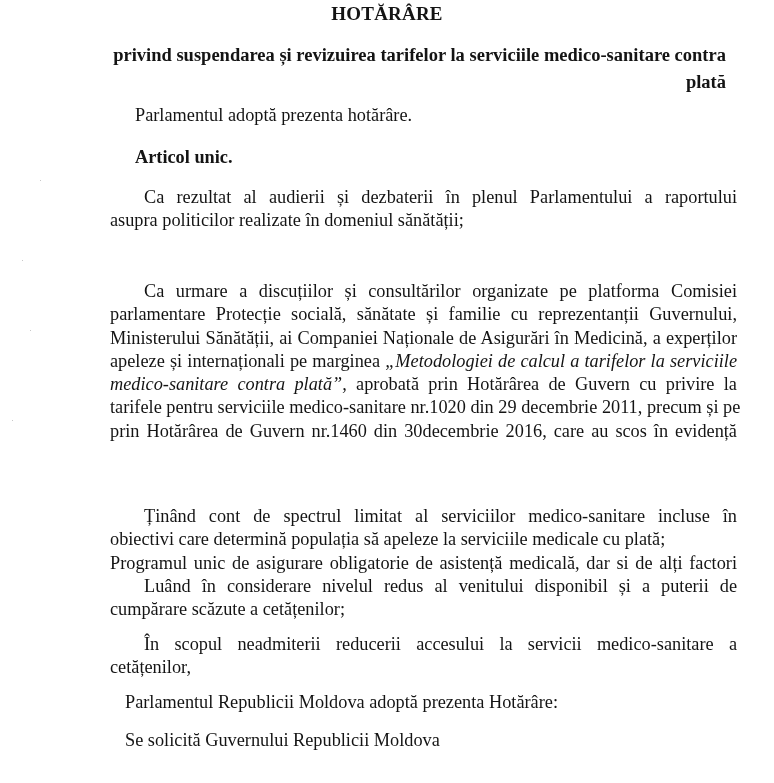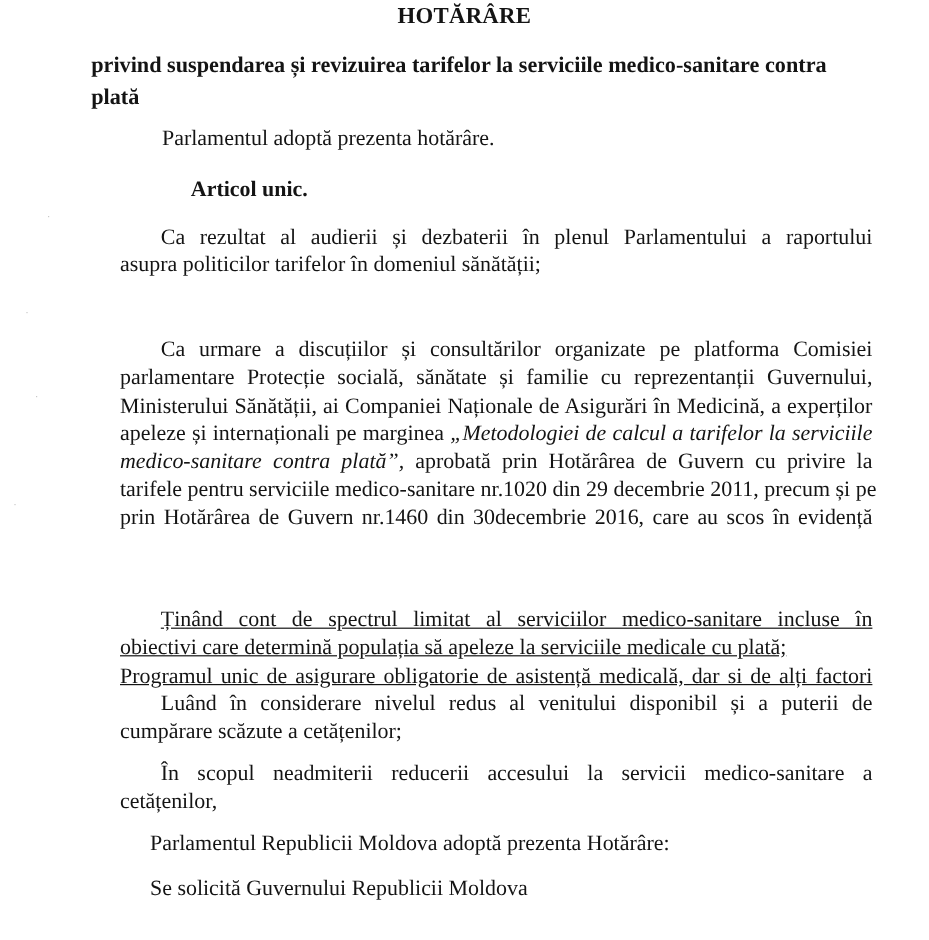--- a/index.html
+++ b/index.html
@@ -33,47 +33,47 @@
       font-weight: bold;
       font-size: 19px;
       line-height: 24px;
       letter-spacing: 0.2px;
     }
     .subtitle {
       position: absolute;
       left: 76px;
       width: 650px;
       top: 42px;
-      text-align: left;
+      text-align: right;
       font-weight: bold;
       font-size: 18.5px;
       line-height: 27px;
     }
     .body {
       position: absolute;
       left: 98px;
       width: 627px;
       top: 0;
       font-size: 18.3px;
       line-height: 23.3px;
     }
     .p {
       position: absolute;
-      left: 2px;
+      left: 12px;
       width: 627px;
       text-align: justify;
       text-indent: 34px;
       margin: 0;
     }
     .p.noindent-left {
       left: 37px;
       width: 590px;
       text-indent: 0;
     }
-    .bold { font-weight: bold; margin-left: 24px; }
+    .bold { font-weight: bold; }
     .italic { font-style: italic; }
     .p .line {
       display: block;
       text-align: justify;
       text-align-last: justify;
       white-space: nowrap;
     }
     .p .line.last {
       text-align-last: left;
     }
@@ -98,34 +98,34 @@
   <div class="subtitle">privind suspendarea și revizuirea tarifelor la serviciile medico-sanitare contra plată</div>
 
   <div class="body">
 
     <div class="p noindent-left" style="top:104px;">Parlamentul adoptă prezenta hotărâre.</div>
 
     <div class="p noindent-left bold" style="top:146px;">Articol unic.</div>
 
     <div class="p" style="top:186px;">
       <span class="line first">Ca rezultat al audierii și dezbaterii în plenul Parlamentului a raportului</span>
-      <span class="line last">asupra politicilor tarifelor  în domeniul sănătății;</span>
+      <span class="line last">asupra politicilor realizate  în domeniul sănătății;</span>
     </div>
 
     <div class="p" style="top:280px;">
       <span class="line first">Ca urmare a discuțiilor și consultărilor organizate pe platforma Comisiei</span>
       <span class="line">parlamentare Protecție socială, sănătate și familie cu reprezentanții Guvernului,</span>
       <span class="line">Ministerului Sănătății, ai Companiei Naționale de Asigurări în Medicină, a experților</span>
       <span class="line"><span>apeleze și internaționali pe marginea</span> <span class="italic">„Metodologiei de calcul a tarifelor la serviciile</span></span>
       <span class="line"><span class="italic">medico-sanitare contra plată”,</span> <span>aprobată prin Hotărârea de Guvern cu privire la</span></span>
       <span class="line">tarifele pentru serviciile medico-sanitare nr.1020 din 29 decembrie 2011, precum și pe</span>
       <span class="line">prin  Hotărârea de Guvern nr.1460 din 30decembrie 2016, care au scos în evidență</span>
     </div>
 
-    <div class="p" style="top:505px;text-decoration:underline;">
+    <div class="p" style="top:505px;">
       <span class="line first">Ținând cont de spectrul  limitat al  serviciilor  medico-sanitare incluse în</span>
       <span class="line last">obiectivi care determină populația să apeleze la serviciile medicale cu plată;</span>
       <span class="line">Programul unic de asigurare obligatorie de asistență medicală, dar si de alți factori</span>
     </div>
 
     <div class="p" style="top:575px;">
       <span class="line first">Luând în considerare nivelul redus al venitului disponibil  și a puterii de</span>
       <span class="line last">cumpărare scăzute a cetățenilor;</span>
     </div>
 

